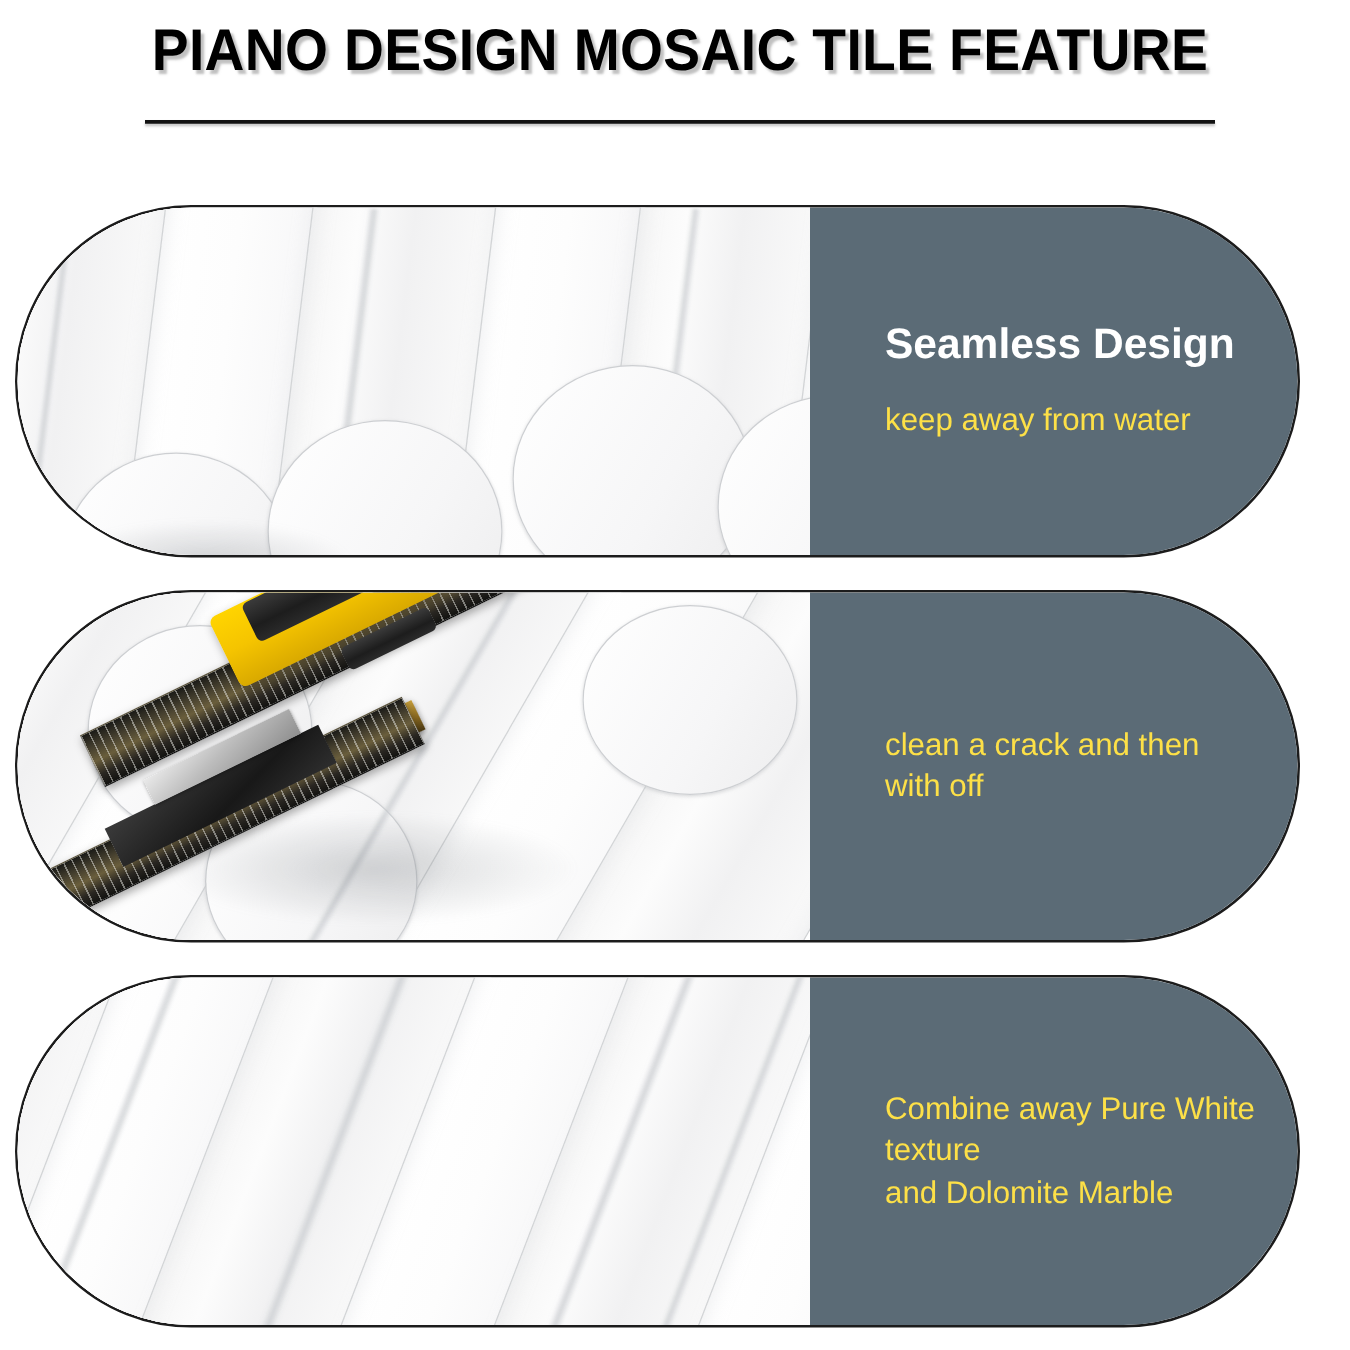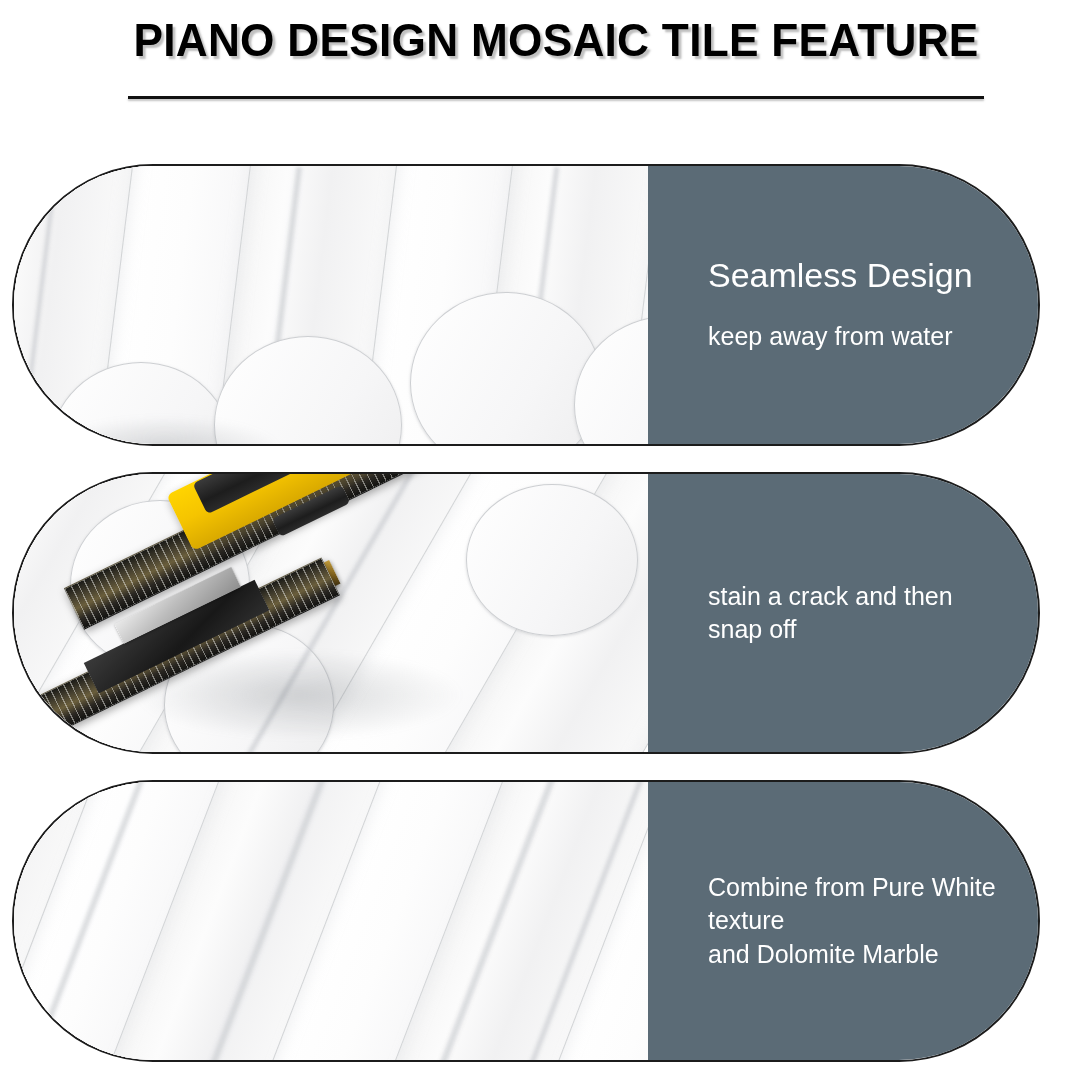--- a/index.html
+++ b/index.html
@@ -12,21 +12,21 @@
     width: 1080px;
     height: 1080px;
     overflow: hidden;
     font-family: "Liberation Sans", sans-serif;
     position: relative;
   }
 
   
   .header {
     position: absolute;
-    top: 0; left: 16px;
+    top: 0; left: 4px;
     width: 996px;
     height: 150px;
   }
   .page-title {
     position: absolute;
     top: 12px;
     left: 0;
     width: 1080px;
     text-align: center;
     font-family: "Liberation Sans", sans-serif;
@@ -81,28 +81,28 @@
     height: 100%;
     background: #5b6b76;
     box-sizing: border-box;
     padding: 0 34px 0 60px;
     display: flex;
     flex-direction: column;
     justify-content: center;
   }
   .panel-heading {
     color: #ffffff;
-    font-weight: normal;
+    font-weight: bold;
     font-size: 34px;
     line-height: 1.1;
     margin: 0 0 26px 0;
     white-space: nowrap;
   }
   .panel-body {
-    color: #ffffff;
+    color: #fde047;
     font-size: 25px;
     line-height: 1.34;
     margin: 0;
   }
   .panel-body div { white-space: nowrap; }
 
   
   .marble-bg {
     position: absolute;
     inset: -40px;
@@ -289,22 +289,22 @@
     <div class="knife-blade" style="left:92px; top:92px; width:130px; height:22px; transform:rotate(-26deg); transform-origin:right center;"></div>
     <div class="knife-body" style="left:166px; top:18px; width:180px; height:62px; transform:rotate(-26deg); transform-origin:left center;"></div>
     <div class="knife-grip" style="left:186px; top:8px; width:132px; height:34px; transform:rotate(-26deg); transform-origin:left center;"></div>
     <div class="knife-grip" style="left:262px; top:44px; width:78px; height:20px; transform:rotate(-26deg); transform-origin:left center;"></div>
 
     <div class="shadow-soft" style="left:120px; top:176px; width:330px; height:90px;"></div>
   </div>
 
   <div class="card-panel">
     <div class="panel-body">
-      <div>stain a crack and then</div>
-      <div>snap off</div>
+      <div>clean a crack and then</div>
+      <div>with off</div>
     </div>
   </div>
 </div>
 
 <div class="card" id="card-3">
 
   <div class="card-photo">
     <div class="marble-bg"></div>
 
     <div class="strip" style="left:-130px; width:160px; height:560px; top:-140px; transform:rotate(21deg);"></div>
@@ -315,18 +315,18 @@
     <div class="strip alt" style="left:602px;  width:126px; height:560px; top:-140px; transform:rotate(21deg);"></div>
 
     <div class="vein" style="left:60px;  top:-60px; width:10px; height:440px; transform:rotate(21deg);"></div>
     <div class="vein" style="left:240px; top:-60px; width:12px; height:440px; transform:rotate(21deg);"></div>
     <div class="vein" style="left:470px; top:-60px; width:11px; height:440px; transform:rotate(21deg);"></div>
     <div class="vein" style="left:560px; top:-60px; width:9px;  height:440px; transform:rotate(21deg);"></div>
   </div>
 
   <div class="card-panel">
     <div class="panel-body">
-      <div>Combine from Pure White</div>
+      <div>Combine away Pure White</div>
       <div>texture</div>
       <div>and Dolomite Marble</div>
     </div>
   </div>
 </div>
 
 </body></html>

